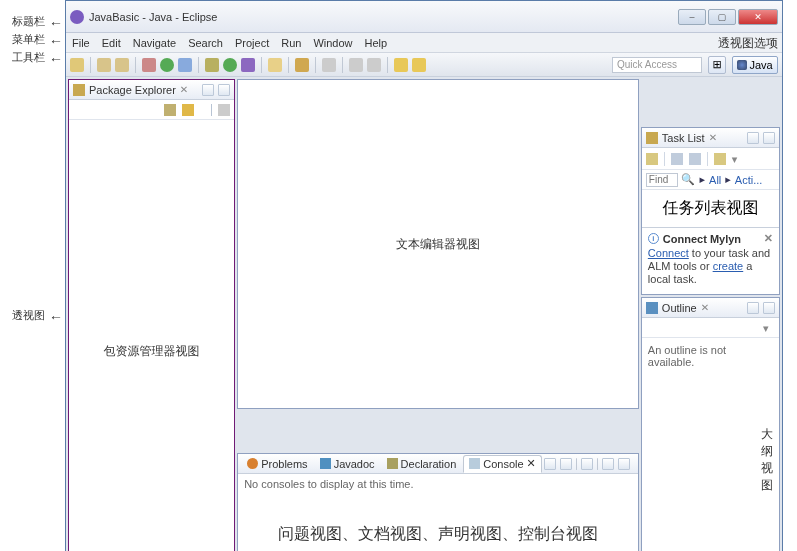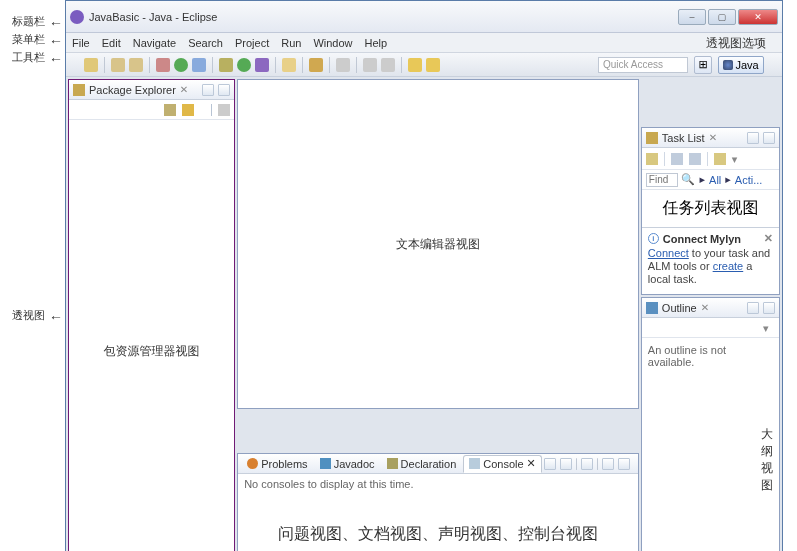--- a/index.html
+++ b/index.html
@@ -11,22 +11,22 @@
 .arrow { margin-left: 4px; font-size: 14px; color: #333; }
 .app-window { width: 718px; border: 1px solid #5a7ca8; background: #f0f0f0; }
 .titlebar { height: 32px; background: linear-gradient(#f8f9fb, #e4e9f2); display: flex; align-items: center; padding: 0 4px; border-bottom: 1px solid #c0c8d8; }
 .titlebar-icon { width: 14px; height: 14px; background: #7a5cc0; border-radius: 50%; margin-right: 5px; }
 .titlebar-text { flex: 1; color: #333; }
 .win-controls { display: flex; gap: 2px; }
 .win-btn { width: 28px; height: 16px; background: linear-gradient(#e8eef7,#cdd9ea); border: 1px solid #9ab; border-radius: 2px; display: flex; align-items: center; justify-content: center; font-size: 9px; color: #555; cursor: pointer; }
 .win-btn.close { background: linear-gradient(#e88,#c33); color: #fff; width: 40px; }
 .menubar { height: 20px; background: #eef1f5; display: flex; align-items: center; padding: 0 6px; gap: 12px; border-bottom: 1px solid #d0d6e0; position: relative; }
 .menubar span { color: #333; cursor: pointer; }
-.perspective-label { position: absolute; right: 16px; top: 0; height: 20px; display: flex; align-items: center; color: #333; font-size: 12px; }
-.toolbar { height: 24px; background: linear-gradient(#f5f7fa,#e0e5ed); display: flex; align-items: center; padding: 0 18px; border-bottom: 1px solid #c8d0dc; gap: 4px; }
+.perspective-label { position: absolute; right: 4px; top: 0; height: 20px; display: flex; align-items: center; color: #333; font-size: 12px; }
+.toolbar { height: 24px; background: linear-gradient(#f5f7fa,#e0e5ed); display: flex; align-items: center; padding: 0 4px; border-bottom: 1px solid #c8d0dc; gap: 4px; }
 .tb-icon { width: 14px; height: 14px; border-radius: 2px; cursor: pointer; flex-shrink: 0; }
 .tb-sep { width: 1px; height: 16px; background: #c0c8d4; margin: 0 2px; }
 .quick-access { margin-left: auto; width: 90px; height: 16px; border: 1px solid #c0c8d4; background: #fff; padding: 0 4px; color: #999; font-size: 10px; display: flex; align-items: center; }
 .persp-btn { width: 18px; height: 18px; border: 1px solid #b0bcd0; background: linear-gradient(#f8faff,#dde6f4); border-radius: 2px; margin-left: 2px; cursor: pointer; display: flex; align-items: center; justify-content: center; }
 .java-persp { width: 46px; height: 18px; border: 1px solid #8fa6c8; background: linear-gradient(#fdfeff,#d5e2f5); border-radius: 2px; margin-left: 2px; display: flex; align-items: center; justify-content: center; gap: 2px; cursor: pointer; }
 .java-persp .ji { width: 10px; height: 10px; background: radial-gradient(circle,#68c,#346); border-radius: 2px; }
 .workspace { display: flex; padding: 2px; gap: 2px; background: #e0e5ed; }
 .col-left { width: 180px; display: flex; flex-direction: column; border: 1px solid #701a75; background: #fff; }
 .col-mid { flex: 1; display: flex; flex-direction: column; gap: 2px; }
 .col-right { width: 150px; display: flex; flex-direction: column; gap: 2px; margin-top: 48px; }

